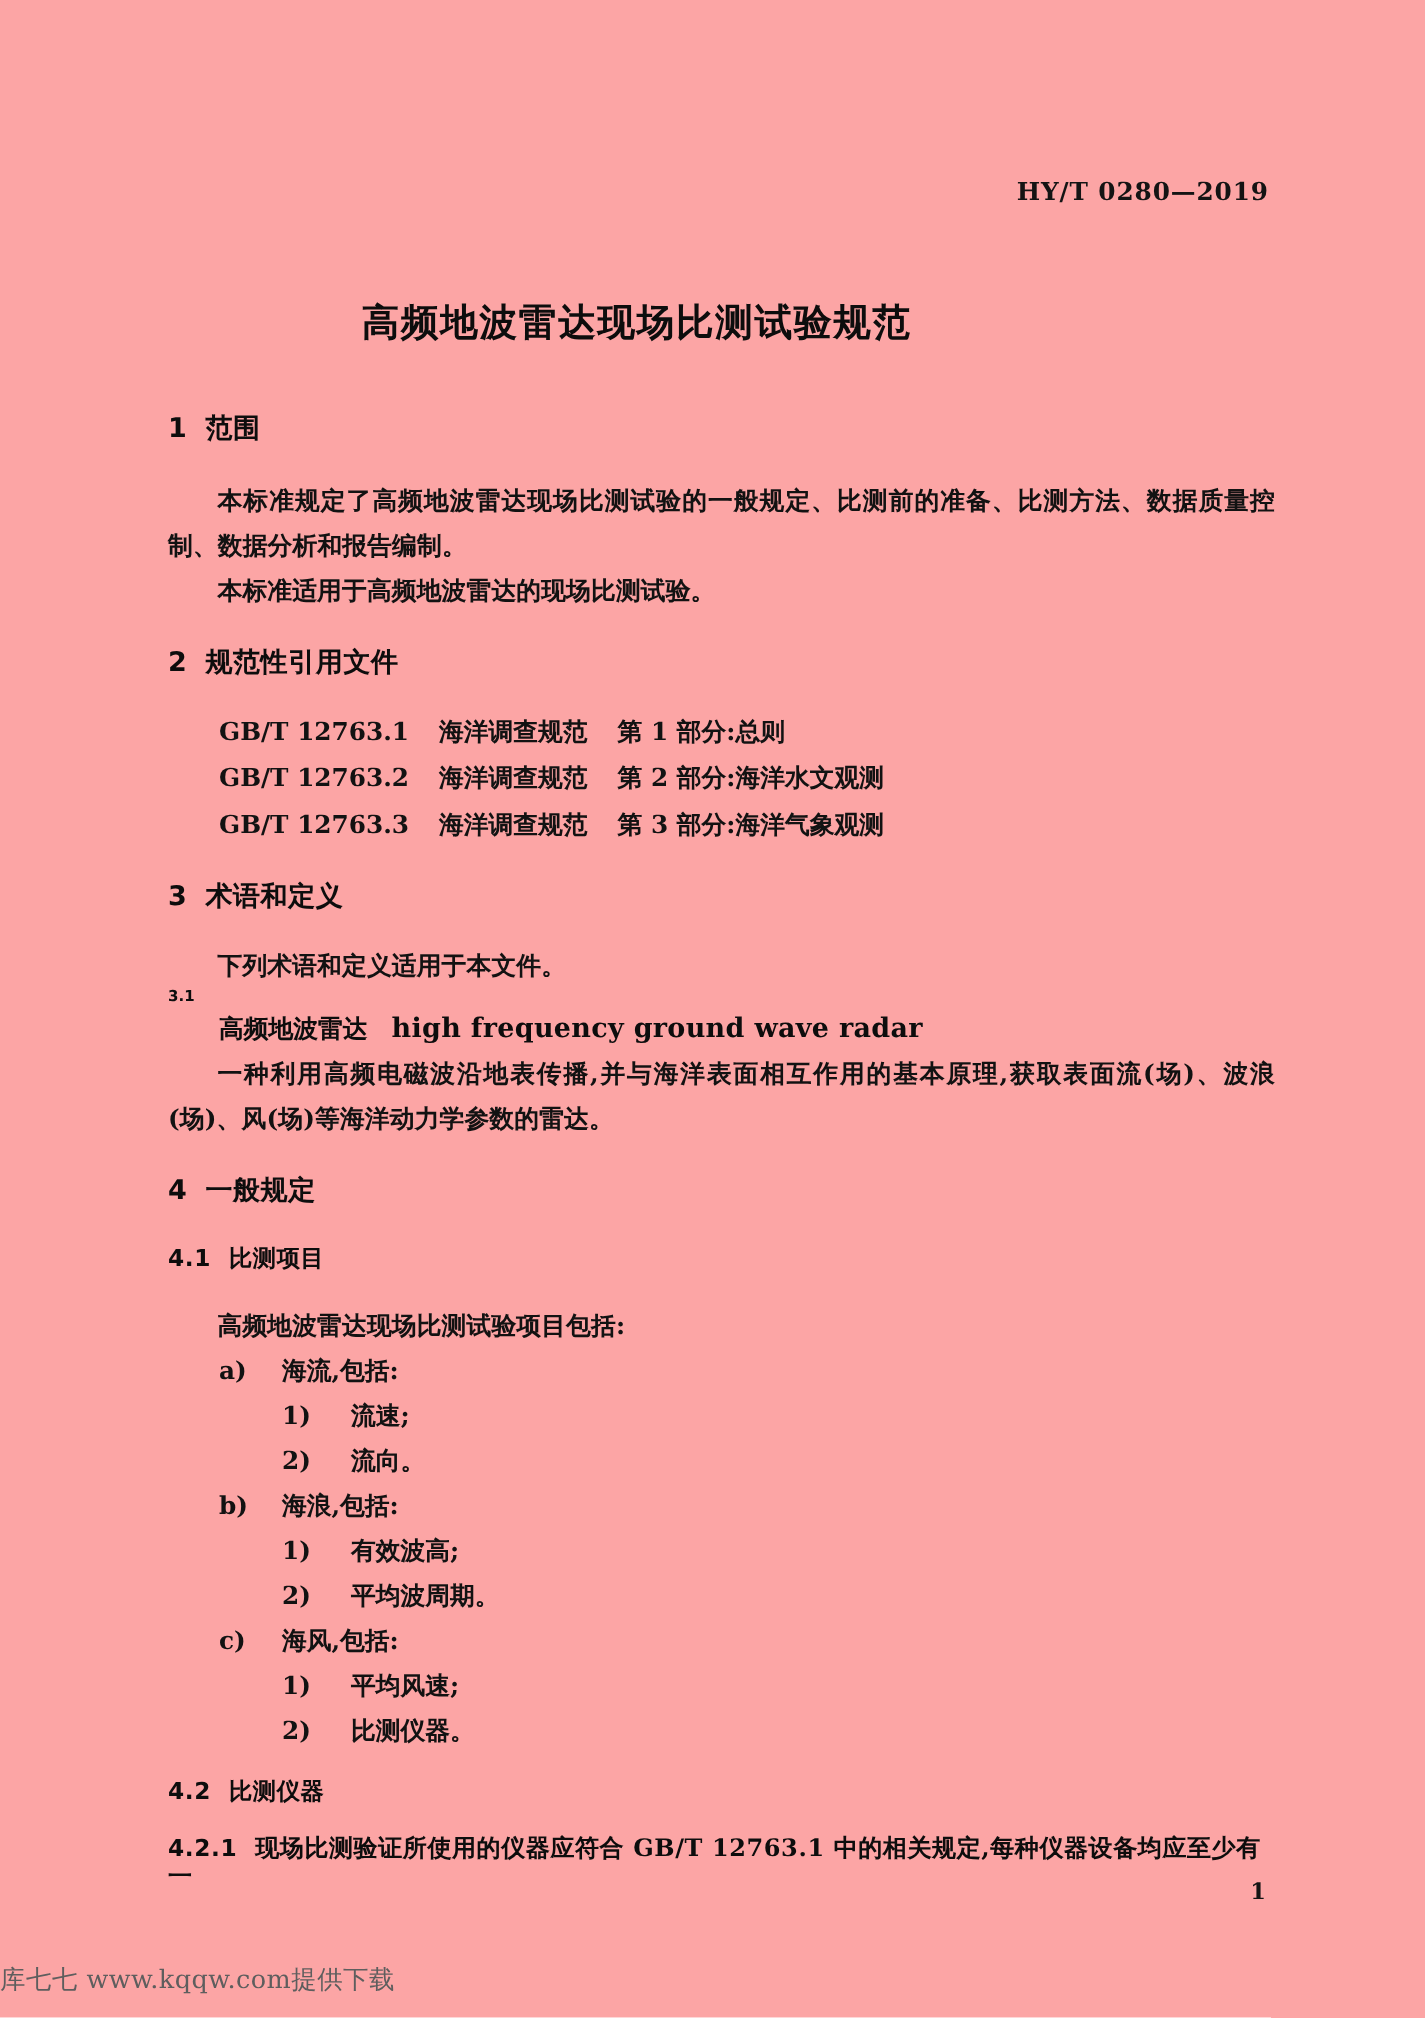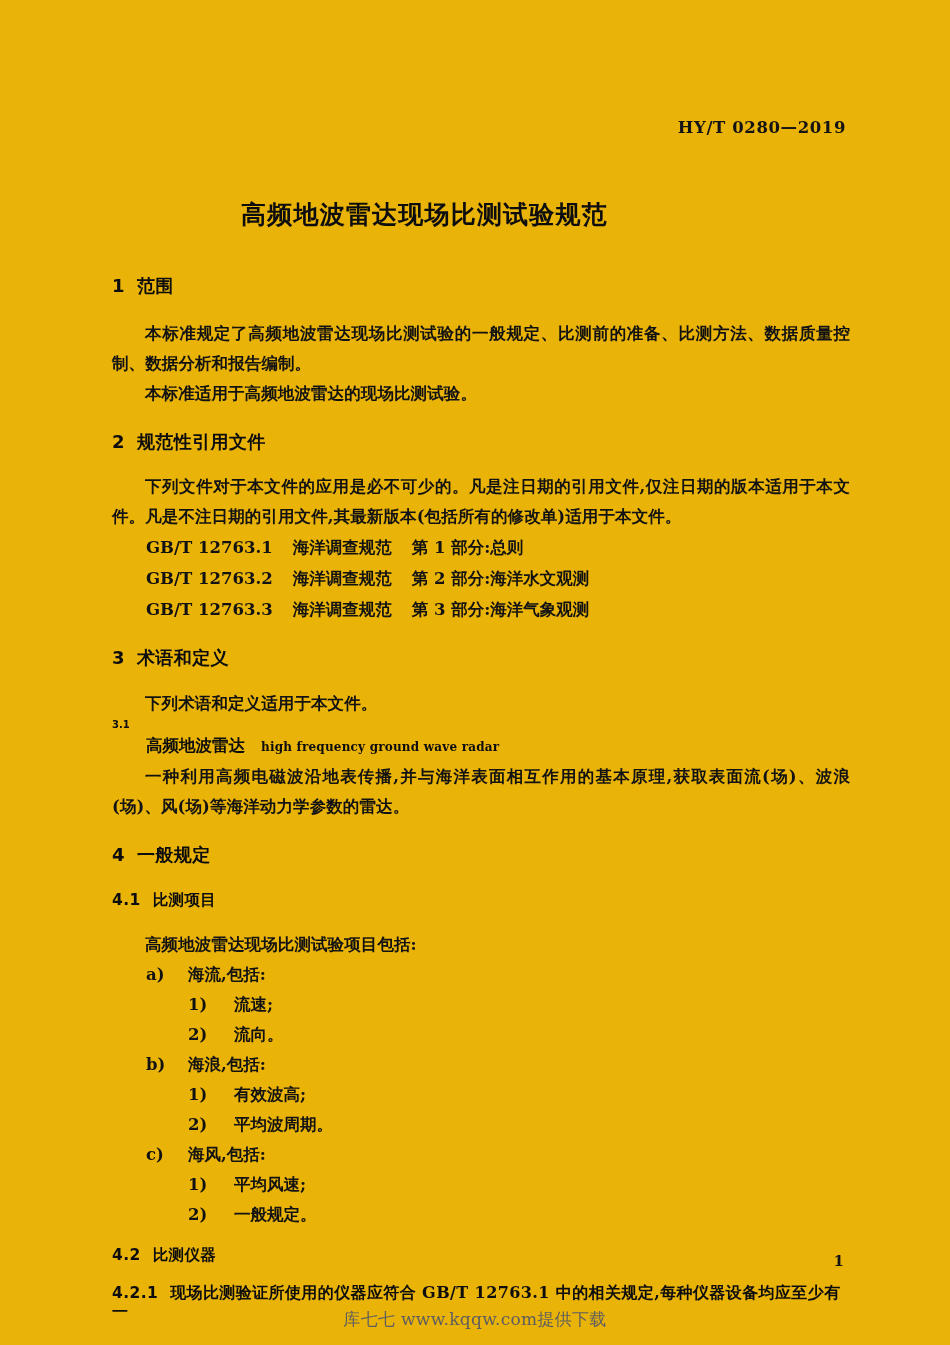--- a/index.html
+++ b/index.html
@@ -9,21 +9,21 @@
     background: #ffffff;
   }
   body {
     font-family: "DejaVu Serif", "Liberation Serif", serif;
     color: #111111;
   }
   .page {
     position: relative;
     width: 950px;
     height: 1345px;
-    background: #eab308;
+    background: #fca5a5;
     overflow: hidden;
     box-sizing: border-box;
   }
 
   
   .header {
     position: absolute;
     top: 118px;
     right: 104px;
     font-family: "DejaVu Serif", "Liberation Serif", serif;
@@ -115,21 +115,21 @@
     font-weight: bold;
     font-size: 16.5px;
     line-height: 30px;
     color: #0d0d0d;
     margin: 0 0 0 34px;
   }
   .term-line .en {
     font-family: "DejaVu Serif", "Liberation Serif", serif;
     font-weight: bold;
     margin-left: 16px;
-    font-size: 12px;
+    font-size: 18px;
     letter-spacing: 0.2px;
   }
 
   
   .list-l1 {
     display: flex;
     font-family: "DejaVu Serif", "Liberation Serif", serif;
     font-weight: bold;
     font-size: 16.5px;
     line-height: 30px;
@@ -167,21 +167,21 @@
     font-family: "DejaVu Serif", "Liberation Serif", serif;
     font-weight: bold;
     font-size: 15px;
     color: #141414;
   }
   .watermark {
     position: absolute;
     top: 1308px;
     left: 0;
     width: 950px;
-    text-align: center;
+    text-align: left;
     font-family: "DejaVu Serif", "Liberation Serif", serif;
     font-size: 17px;
     color: #5e5e5e;
     letter-spacing: 0.3px;
     white-space: nowrap;
   }
 </style>
 </head>
 <body>
 
@@ -199,21 +199,20 @@
     <div class="sp-22"></div>
     <p class="para indent">本标准规定了高频地波雷达现场比测试验的一般规定、比测前的准备、比测方法、数据质量控制、数据分析和报告编制。</p>
     <p class="para indent">本标准适用于高频地波雷达的现场比测试验。</p>
 
     <div class="sp-22"></div>
 
     <div class="h1">
       <span class="num">2</span><span>规范性引用文件</span>
     </div>
     <div class="sp-20"></div>
-    <p class="para indent">下列文件对于本文件的应用是必不可少的。凡是注日期的引用文件,仅注日期的版本适用于本文件。凡是不注日期的引用文件,其最新版本(包括所有的修改单)适用于本文件。</p>
 
     <div class="ref-line">
       <span>GB/T 12763.1</span><span class="gap-m"></span><span>海洋调查规范</span><span class="gap-m"></span><span>第 1 部分:总则</span>
     </div>
     <div class="ref-line">
       <span>GB/T 12763.2</span><span class="gap-m"></span><span>海洋调查规范</span><span class="gap-m"></span><span>第 2 部分:海洋水文观测</span>
     </div>
     <div class="ref-line">
       <span>GB/T 12763.3</span><span class="gap-m"></span><span>海洋调查规范</span><span class="gap-m"></span><span>第 3 部分:海洋气象观测</span>
     </div>
@@ -273,21 +272,21 @@
     <div class="list-l1">
       <span class="marker">c)</span>
         <span>海风,包括:</span>
     </div>
     <div class="list-l2">
       <span class="marker">1)</span>
         <span>平均风速;</span>
     </div>
     <div class="list-l2">
       <span class="marker">2)</span>
-        <span>一般规定。</span>
+        <span>比测仪器。</span>
     </div>
 
     <div class="sp-16"></div>
 
     <div class="h2">
       <span class="num">4.2</span><span>比测仪器</span>
     </div>
     <div class="sp-18"></div>
     <div class="h2" style="font-weight:normal;">
       <span class="num" style="font-family:'DejaVu Sans','Liberation Sans',sans-serif;font-weight:bold;text-align:center;">4.2.1</span><span style="font-family:'DejaVu Serif','Liberation Serif',serif;font-weight:bold;font-size:16px;">现场比测验证所使用的仪器应符合 GB/T 12763.1 中的相关规定,每种仪器设备均应至少有一</span>

